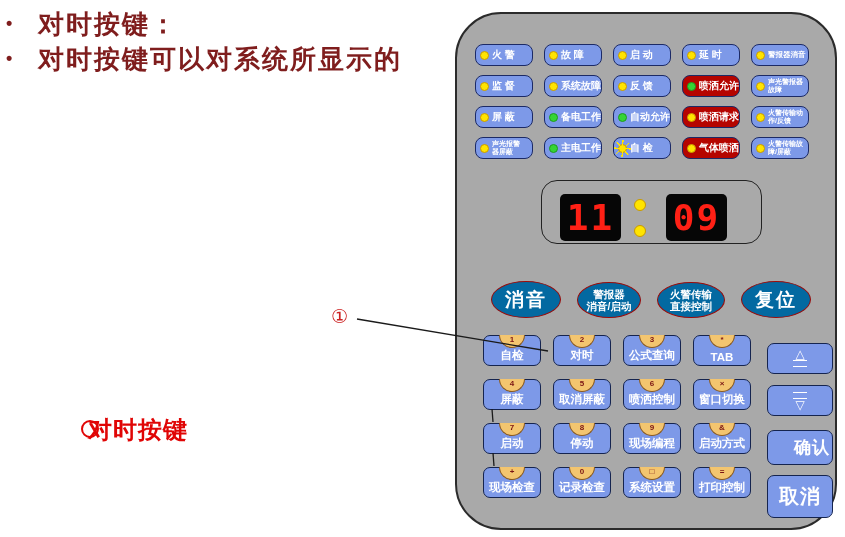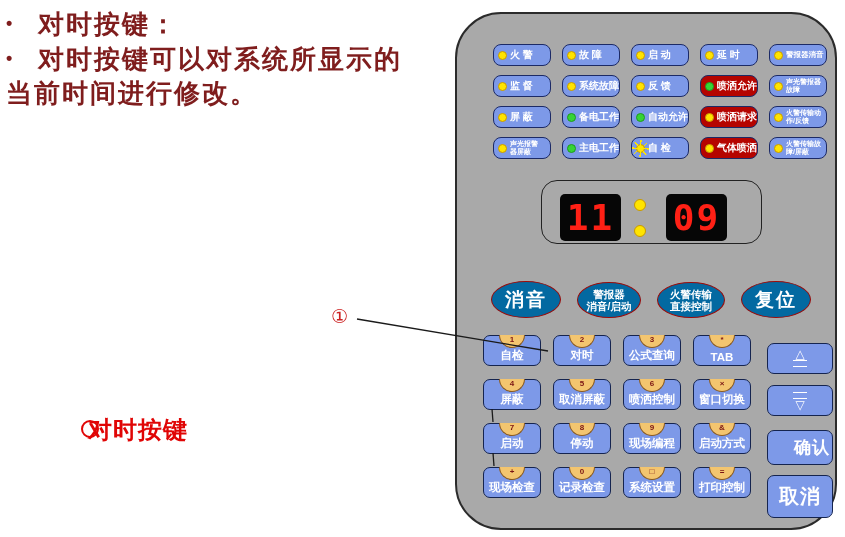--- a/index.html
+++ b/index.html
@@ -13,21 +13,21 @@
   .caption{position:absolute;left:88px;top:414px;color:#e00505;font-weight:bold;font-size:24px;
            letter-spacing:1px;white-space:nowrap;}
   .caption-circle{position:absolute;left:81px;top:420px;width:18px;height:18px;border:2px solid #e00505;
            border-radius:50%;box-sizing:border-box;}
   .callout-num{position:absolute;left:331px;top:305px;color:#cc2222;font-size:19px;font-weight:normal;}
   svg.overlay{position:absolute;left:0;top:0;width:845px;height:537px;pointer-events:none;}
   
   .panel{position:absolute;left:455px;top:12px;width:382px;height:518px;background:#a9a9a9;
          border:2px solid #2b2b2b;border-radius:46px;box-sizing:border-box;}
   
-  .indicator-grid{position:absolute;left:36px;top:30px;display:grid;
+  .indicator-grid{position:absolute;left:18px;top:30px;display:grid;
          grid-template-columns:repeat(5,58px);grid-auto-rows:22px;column-gap:11px;row-gap:9px;}
   .lamp{border:1px solid #1c2a66;border-radius:8px;display:flex;align-items:center;
         padding:0 2px 0 3px;box-sizing:border-box;overflow:hidden;}
   .lamp-blue{background:#7d99e8;} .lamp-red{background:#b50400;}
   .dot{width:9px;height:9px;border-radius:50%;flex:0 0 auto;margin:0 3px 0 1px;position:relative;box-sizing:border-box;}
   .dot-yellow{background:#ffe400;border:1px solid #c89a00;}
   .dot-green{background:#35d435;border:1px solid #1f9a1f;}
   .starburst::before{content:"";position:absolute;left:-5px;top:-5px;width:17px;height:17px;border-radius:50%;
         background:repeating-conic-gradient(#ffe400 0deg 9deg,transparent 9deg 45deg);}
   .lamp-label{color:#fff;font-weight:bold;font-size:10px;line-height:10px;white-space:nowrap;position:relative;}
@@ -68,21 +68,20 @@
   .skey-cancel{top:461px;height:43px;font-size:20px;letter-spacing:1px;}
   .tri{font-size:12px;line-height:10px;}
   .bars{width:14px;height:5px;border-top:1.5px solid #fff;border-bottom:1.5px solid #fff;margin:1px 0;}
 </style>
 </head>
 <body>
 
 <div class="bullets">
   <div class="bullet-line"><span class="bullet-marker">•</span><span>对时按键：</span></div>
   <div class="bullet-line"><span class="bullet-marker">•</span><span>对时按键可以对系统所显示的</span></div>
-  <div class="bullet-line"><span>当前时间进行修改。</span></div>
 </div>
 
 <div class="caption">对时按键</div>
 <div class="caption-circle"></div>
 <div class="callout-num">①</div>
 
 <div class="panel">
   <div class="indicator-grid">
       <div class="lamp lamp-blue">
         <span class="dot dot-yellow"></span>

